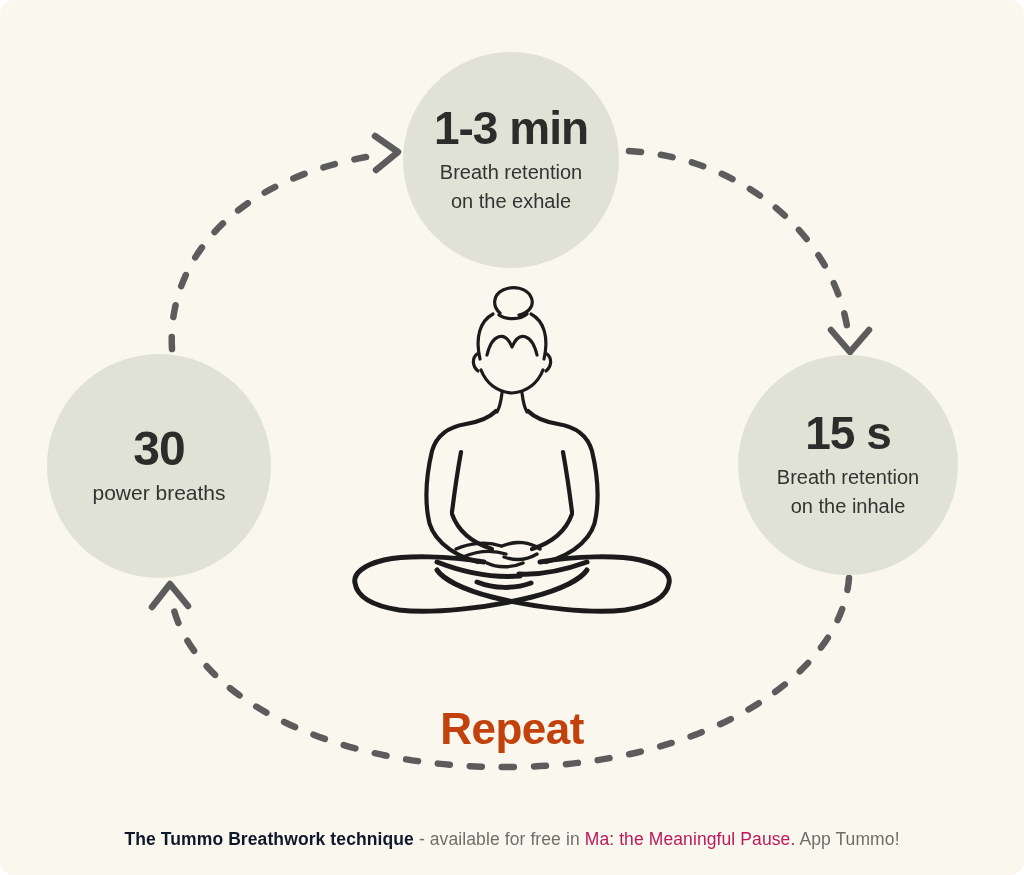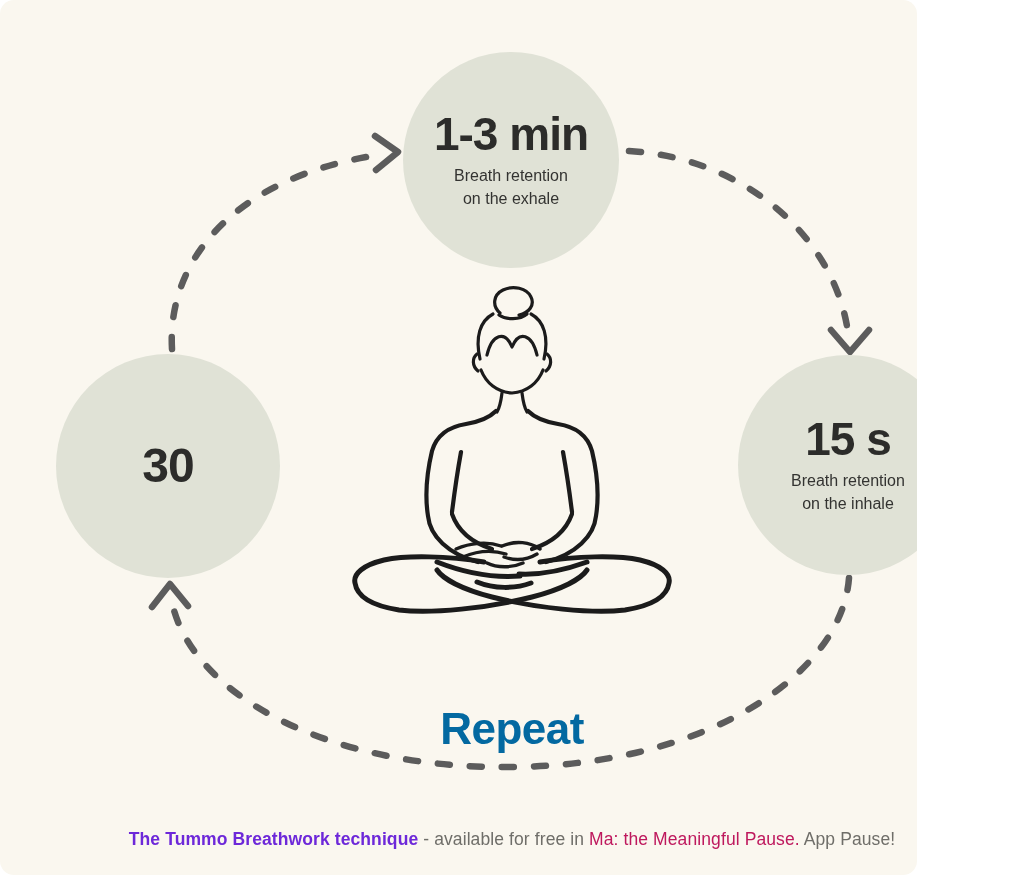--- a/index.html
+++ b/index.html
@@ -3,85 +3,84 @@
 <meta charset="utf-8">
 <style>
   html, body {
     margin: 0;
     padding: 0;
     background: #ffffff;
     font-family: "Liberation Sans", "DejaVu Sans", sans-serif;
   }
   .canvas {
     position: relative;
-    width: 877px;
+    width: 1024px;
     height: 875px;
     background: #FAF7EF;
     border-radius: 14px;
     overflow: hidden;
-    padding-left: 40px;
   }
   .flow-svg {
     position: absolute;
     left: 0; top: 0;
     width: 1024px;
     height: 875px;
   }
   .circle {
     position: absolute;
     border-radius: 50%;
     background: #E0E2D6;
     display: flex;
     flex-direction: column;
     align-items: center;
     justify-content: center;
     text-align: center;
   }
   .circle-top   { left: 403px; top: 52px;  width: 216px; height: 216px; }
   .circle-right { left: 738px; top: 355px; width: 220px; height: 220px; justify-content: center; }
-  .circle-left  { left: 56px;  top: 354px; width: 224px; height: 224px; }
+  .circle-left  { left: 47px;  top: 354px; width: 224px; height: 224px; }
   .step-value {
     font-size: 46px;
     font-weight: 600;
     letter-spacing: -1px;
     color: #2C2C2A;
     line-height: 1.05;
   }
   .circle-left .step-value { font-size: 48px; }
   .step-label {
     margin-top: 6px;
-    font-size: 16px;
+    font-size: 20px;
     font-weight: 400;
     color: #333331;
     line-height: 1.45;
     white-space: pre-line;
   }
   .circle-left .step-label { font-size: 21px; margin-top: 4px; }
   .repeat {
     position: absolute;
     left: 0;
     top: 704px;
     width: 1024px;
     text-align: center;
     font-size: 44px;
     font-weight: 600;
     letter-spacing: -0.5px;
-    color: #0369a1;
+    color: #c2410c;
   }
   .footer {
     position: absolute;
     left: 0;
     top: 829px;
     width: 1024px;
     text-align: center;
     font-size: 17.5px;
     color: #6F6E69;
     letter-spacing: 0.1px;
   }
-  .footer .f-bold { font-weight: 700; color: #6d28d9; }
+  .footer .f-bold { font-weight: 700; color: #0f172a; }
   .footer .f-link { color: #be185d; }
   .footer span { white-space: pre; }
 </style>
 </head>
 <body>
 
 <div class="canvas">
 
   <svg class="flow-svg" viewBox="0 0 1024 875">
 
@@ -149,21 +148,22 @@
   </div>
 
   <div class="circle circle-right">
     <div class="step-value">15 s</div>
     <div class="step-label">Breath retention
 on the inhale</div>
   </div>
 
   <div class="circle circle-left">
     <div class="step-value">30</div>
+    <div class="step-label">power breaths</div>
   </div>
 
   <div class="repeat">Repeat</div>
 
   <div class="footer">
-    <span class="f-bold">The Tummo Breathwork technique</span><span class="f-reg"> - available for free in </span><span class="f-link">Ma: the Meaningful Pause.</span><span class="f-reg"> App Pause!</span>
+    <span class="f-bold">The Tummo Breathwork technique</span><span class="f-reg"> - available for free in </span><span class="f-link">Ma: the Meaningful Pause.</span><span class="f-reg"> App Tummo!</span>
   </div>
 
 </div>
 
 </body></html>

